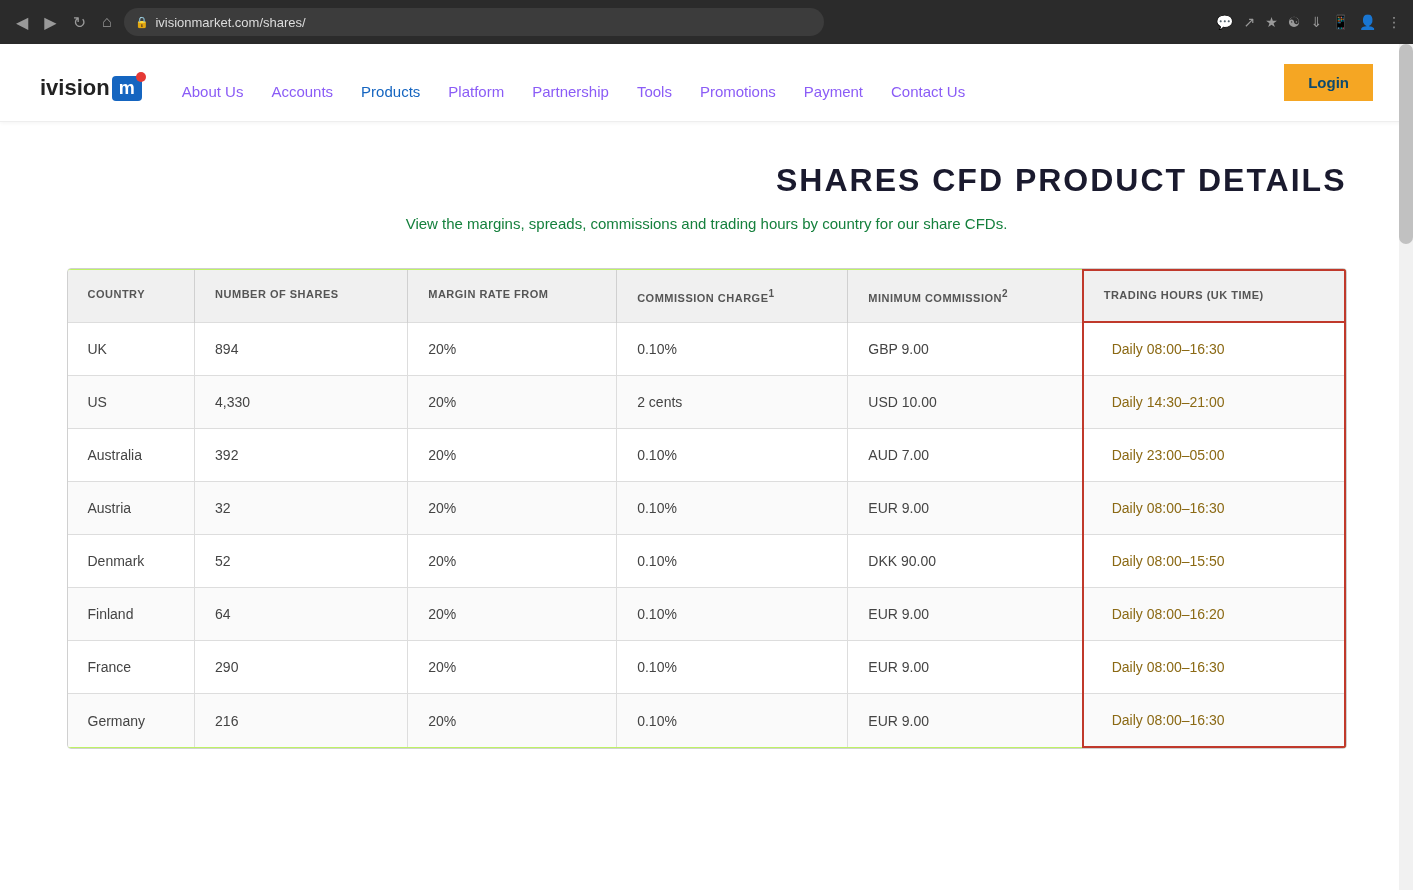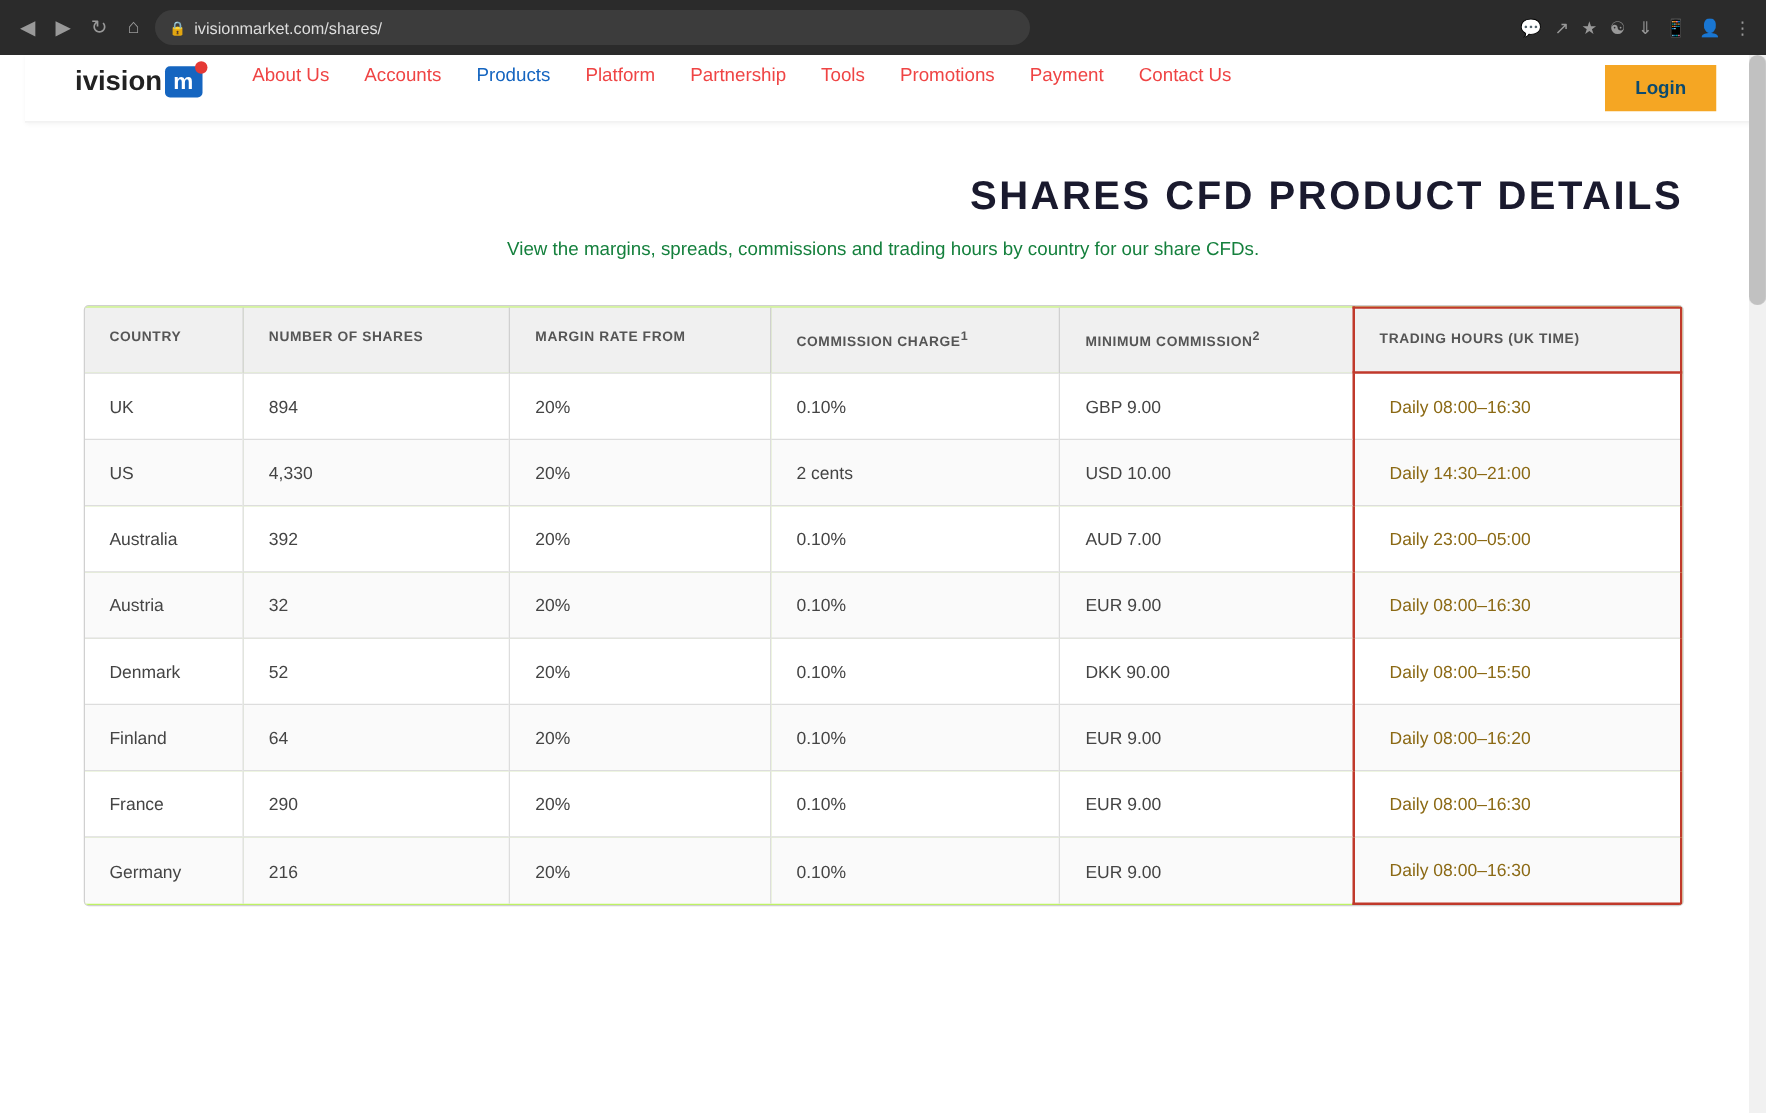--- a/index.html
+++ b/index.html
@@ -57,26 +57,25 @@
       top: 0;
       width: 14px;
       height: 200px;
       background: #c1c1c1;
       border-radius: 7px;
     }
 
     
     .navbar {
       display: flex;
-      align-items: flex-start;
-      padding: 8px 40px;
+      align-items: flex-end;
+      padding: 20px 40px;
       background: #fff;
       border-bottom: 1px solid #eee;
       box-shadow: 0 1px 4px rgba(0,0,0,0.05);
-      margin-left: 20px;
     }
     .logo {
       display: flex;
       align-items: center;
       font-size: 22px;
       font-weight: 700;
       color: #222;
       margin-right: 40px;
       text-decoration: none;
     }
@@ -101,21 +100,21 @@
     }
     .nav-links {
       display: flex;
       gap: 28px;
       list-style: none;
       flex: 1;
       align-items: center;
     }
     .nav-links a {
       text-decoration: none;
-      color: #ef4444;
+      color: #8b5cf6;
       font-size: 15px;
       font-weight: 500;
       white-space: nowrap;
     }
     .nav-links a.active {
       color: #1565c0;
     }
     .login-btn {
       background: #f5a623;
       color: #0c4a6e;

